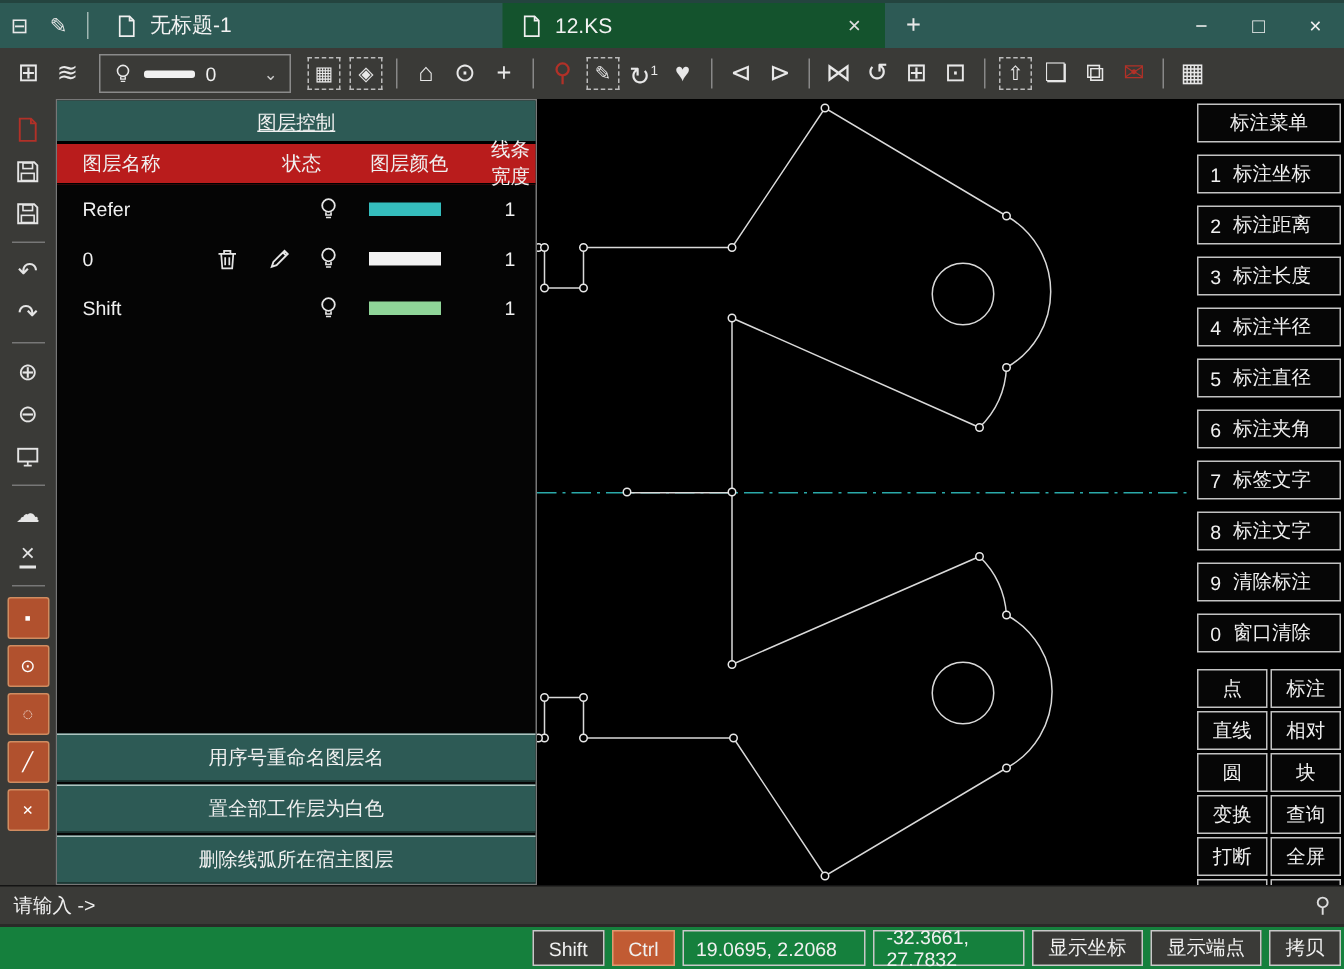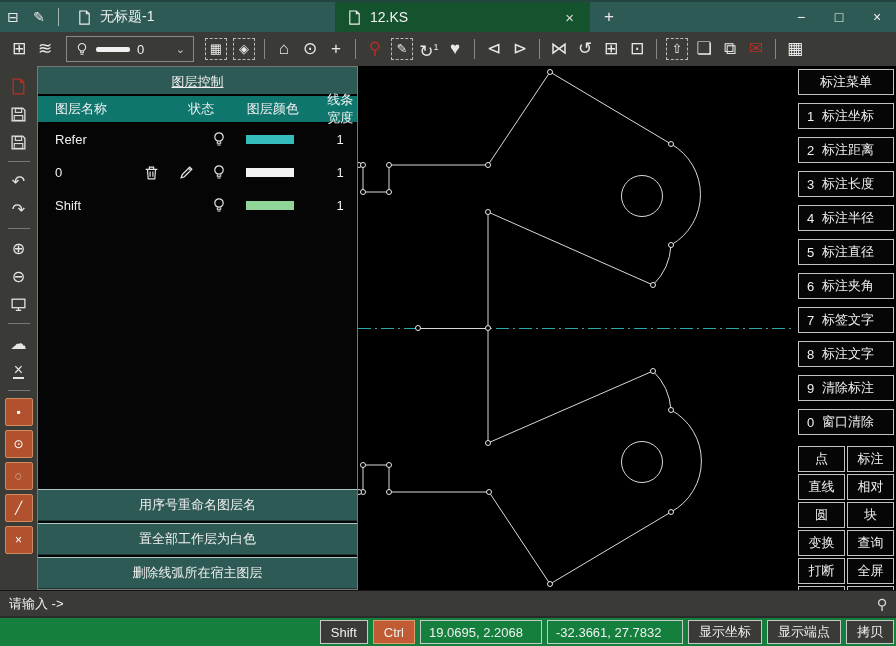--- a/index.html
+++ b/index.html
@@ -42,21 +42,21 @@
   .lsi.red { color:#b13128; }
   .lsep { width:22px; border-top:1px solid #777; margin:5px 0; }
   .xund { border-bottom:2px solid #e5e5e5; line-height:14px; padding:0 1px; }
   .snapbtn { width:28px; height:28px; margin:2px 0; background:#b1512e; border:1px solid #d08c60;
              border-radius:2px; color:#fff; font-size:12px; display:flex; align-items:center; justify-content:center; }
   
   .layerpanel { position:absolute; top:66px; left:37px; width:321px; height:524px;
                 background:#050505; border:1px solid #777; }
   .lp-title { height:29px; background:#2d5a55; text-align:center; line-height:29px;
               text-decoration:underline; border-bottom:2px solid #000; font-size:13px; }
-  .lp-cols { height:27px; background:#0f766e; display:flex; align-items:center; border-bottom:1px solid #000;gap:24px; }
+  .lp-cols { height:27px; background:#b91c1c; display:flex; align-items:center; border-bottom:1px solid #000;gap:24px; }
   .lp-c1 { width:150px; padding-left:17px; } .lp-c2 { width:55px; text-align:center; }
   .lp-c3 { width:70px; text-align:center; } .lp-c4 { width:44px; text-align:center; }
   .lp-row { position:relative; height:33px; }
   .lp-name { position:absolute; left:17px; top:9px; }
   .lp-trash { position:absolute; left:105px; top:8px; width:17px; height:17px; color:#e5e5e5; }
   .lp-pencil{ position:absolute; left:140px; top:8px; width:17px; height:17px; color:#e5e5e5; }
   .lp-bulb  { position:absolute; left:173px; top:8px; width:16px; height:16px; color:#e5e5e5; }
   .lp-swatch{ position:absolute; left:208px; top:12px; width:48px; height:9px; }
   .lp-width { position:absolute; left:292px; top:9px; width:20px; text-align:center; }
   .lp-foot { position:absolute; bottom:0; left:0; width:100%; }
@@ -78,21 +78,21 @@
   .cmdline { position:absolute; top:590px; left:0; width:896px; height:26px; background:#3a3a37;
              border-top:1px solid #141414; display:flex; align-items:center; padding:0 9px; }
   .pin { margin-left:auto; font-size:14px; color:#ddd; }
   .statusbar { position:absolute; top:616px; left:0; width:896px; height:30px; background:#15803d;
                border-top:2px solid #2a2a28; display:flex; align-items:center; justify-content:flex-end;
                gap:5px; padding-right:2px; }
   .sb-btn { height:24px; border:1px solid #c8c8c8; background:#3a3a37; color:#f0f0f0;
             display:flex; align-items:center; justify-content:center; padding:0 10px; font-size:13px; }
   .sb-btn.ctrl { background:#c15b33; border-color:#e09a70; }
   .sb-field { height:24px; border:1px solid #c8c8c8; display:flex; align-items:center; padding:0 8px; font-size:13px; }
-  .f1 { width:122px; } .f2 { width:136px; }
+  .f1 { width:122px; } .f2 { width:101px; }
   .hiddefs { position:absolute; width:0; height:0; overflow:hidden; }
 </style>
 </head>
 <body>
 
 <svg class="hiddefs" xmlns="http://www.w3.org/2000/svg">
   <symbol id="sym-doc" viewBox="0 0 16 16">
       <path d="M3 1h7l3 3v11H3z" fill="none" stroke="currentColor" stroke-width="1.2"></path>
       <path d="M10 1v3h3" fill="none" stroke="currentColor" stroke-width="1.2"></path>
     </symbol>

